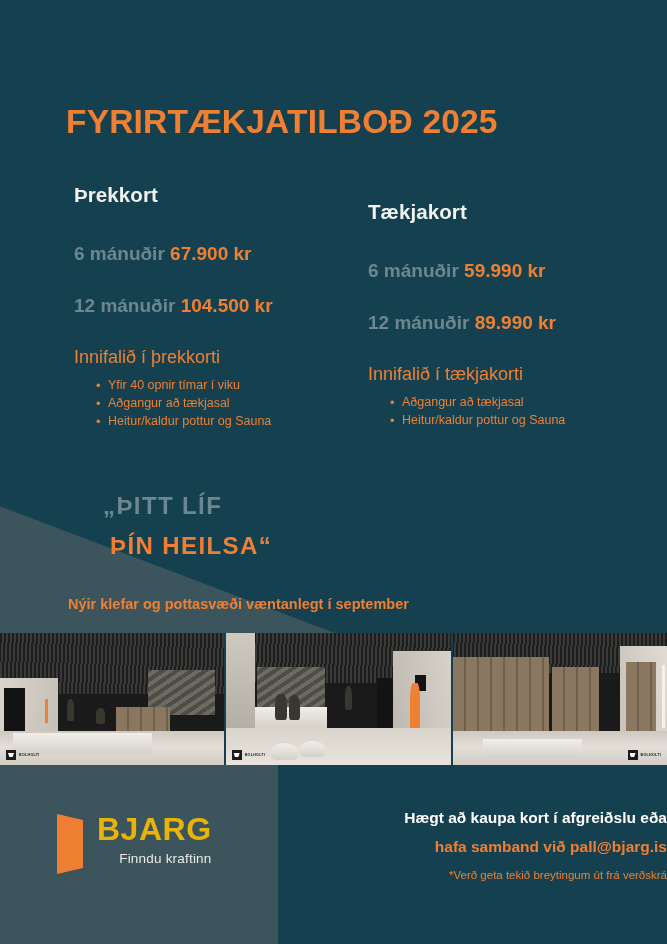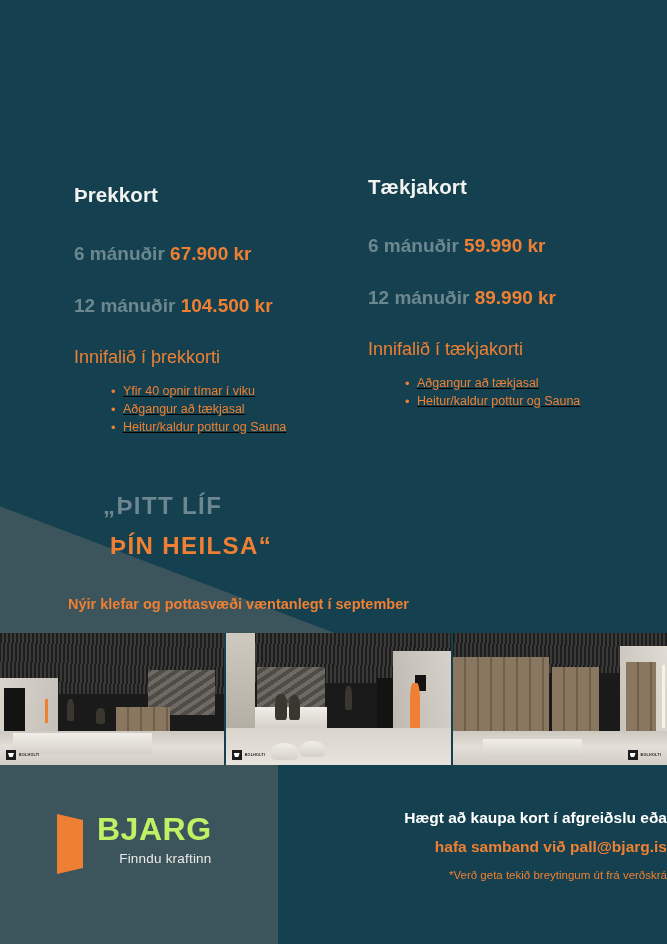--- a/index.html
+++ b/index.html
@@ -45,21 +45,21 @@
     z-index: 3;
     white-space: nowrap;
   }
 
   
   .col {
     position: absolute;
     z-index: 3;
   }
   .col-a { left: 74px;  top: 183px; width: 290px; }
-  .col-b { left: 368px; top: 175px; width: 290px; }
+  .col-b { left: 368px; top: 200px; width: 290px; }
 
   .card-name {
     font-size: 20.5px;
     font-weight: bold;
     color: #f2f3f0;
     margin: 0 0 36px 0;
     letter-spacing: 0.1px;
   }
 
   .price-row {
@@ -79,24 +79,23 @@
 
   .incl-title {
     font-size: 18px;
     font-weight: normal;
     color: #ef8033;
     margin: 22px 0 9px 0;
     white-space: nowrap;
   }
 
   .incl-list {
-    margin: 15px;
+    margin: 0;
     padding: 0 0 0 22px;
     list-style: none;
-    text-decoration: underline;
   }
   .incl-list li {
     position: relative;
     font-size: 12.5px;
     line-height: 17px;
     color: #ef8033;
     padding-left: 12px;
     margin-bottom: 1px;
     white-space: nowrap;
   }
@@ -301,21 +300,21 @@
     width: 26px;
     height: 60px;
     background: #ef8033;
     clip-path: polygon(0% 0%, 100% 10%, 100% 90%, 0% 100%);
     flex: none;
     margin-top: 2px;
   }
   .logo-word {
     font-size: 32px;
     font-weight: bold;
-    color: #bef264;
+    color: #eab308;
     letter-spacing: 0.5px;
     line-height: 34px;
   }
   .logo-tag {
     font-size: 13.5px;
     color: #eceae6;
     letter-spacing: 0.2px;
     margin-top: 5px;
     text-align: right;
   }
@@ -344,20 +343,21 @@
     color: #ef8033;
   }
 </style>
 </head>
 <body>
 
 <div class="poster">
 
   <div class="wedge"></div>
 
+  <div class="title">FYRIRTÆKJATILBOÐ 2025</div>
 
   <div class="col col-a">
     <div class="card-name">Þrekkort</div>
 
     <div class="price-row">
       <span class="dur">6 mánuðir</span>
       <span class="amt">67.900 kr</span>
     </div>
 
     <div class="price-row">

